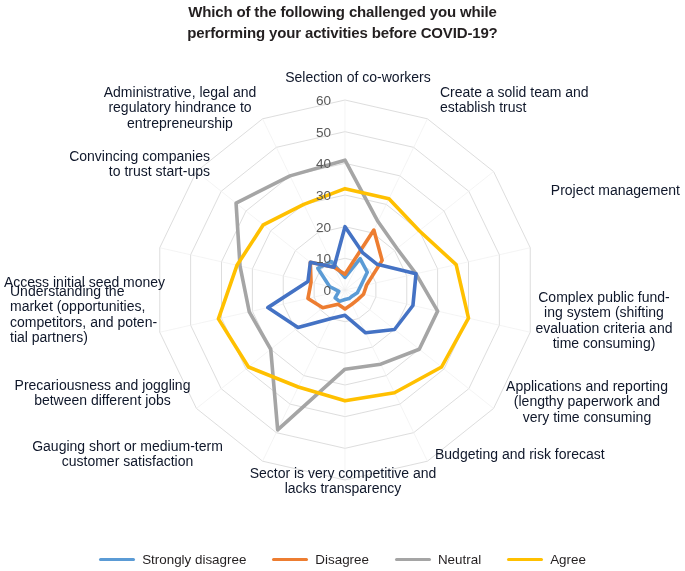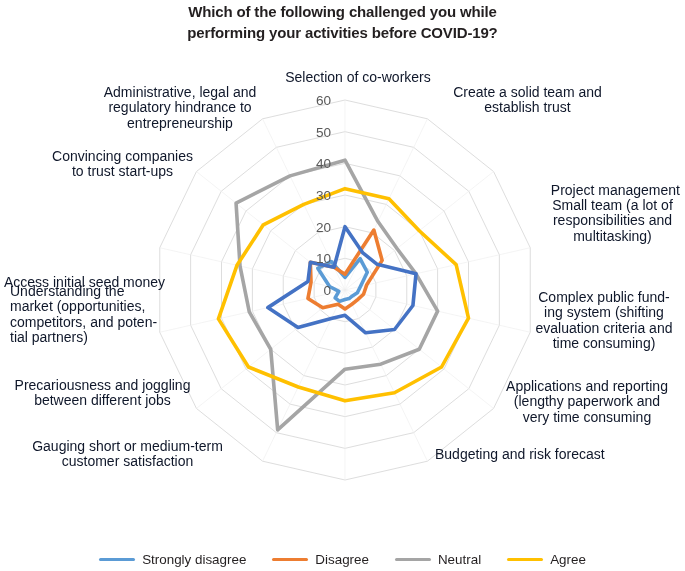--- a/index.html
+++ b/index.html
@@ -109,44 +109,43 @@
         <text x="331" y="105.0" text-anchor="end" font-family="&quot;Liberation Sans&quot;, sans-serif" font-size="13.6" fill="#595959">60</text>
         <text x="331" y="136.7" text-anchor="end" font-family="&quot;Liberation Sans&quot;, sans-serif" font-size="13.6" fill="#595959">50</text>
         <text x="331" y="168.3" text-anchor="end" font-family="&quot;Liberation Sans&quot;, sans-serif" font-size="13.6" fill="#595959">40</text>
         <text x="331" y="200.0" text-anchor="end" font-family="&quot;Liberation Sans&quot;, sans-serif" font-size="13.6" fill="#595959">30</text>
         <text x="331" y="231.7" text-anchor="end" font-family="&quot;Liberation Sans&quot;, sans-serif" font-size="13.6" fill="#595959">20</text>
         <text x="331" y="263.3" text-anchor="end" font-family="&quot;Liberation Sans&quot;, sans-serif" font-size="13.6" fill="#595959">10</text>
         <text x="331" y="295.0" text-anchor="end" font-family="&quot;Liberation Sans&quot;, sans-serif" font-size="13.6" fill="#595959">0</text>
       </g>
     </svg>
 <div class="axis-label" style="left: 278px; top: 70px; width: 160px; text-align: center;">Selection of co-workers</div>
-    <div class="axis-label" style="left: 440px; top: 85px; width: 175px; text-align: center;">Create a solid team and
+    <div class="axis-label" style="left: 440px; top: 85px; width: 175px; ">Create a solid team and
 establish trust</div>
     <div class="axis-label" style="left: 500px; top: 150px; width: 180px; text-align: right; margin-top: 33px;">Project management</div>
-    <div class="axis-label" style="left: 540px; top: 198px; width: 145px; text-align: center;">Small team (a lot of
-responsibilities and
-multitasking)</div>
     <div class="axis-label" style="left: 492px; top: 379px; width: 190px; text-align: center;">Applications and reporting
 (lengthy paperwork and
 very time consuming</div>
     <div class="axis-label" style="left: 525px; top: 290px; width: 158px; text-align: center;">Complex public fund-
 ing system (shifting
 evaluation criteria and
 time consuming)</div>
     <div class="axis-label" style="left: 435px; top: 447px; width: 190px; text-align: left;">Budgeting and risk forecast</div>
+    <div class="axis-label" style="left: 243px; top: 466px; width: 200px; text-align: center;">Sector is very competitive and
+lacks transparency</div>
     <div class="axis-label" style="left: 15px; top: 439px; width: 225px; text-align: center;">Gauging short or medium-term
 customer satisfaction</div>
     <div class="axis-label" style="left: 5px; top: 378px; width: 195px; text-align: center;">Precariousness and joggling
 between different jobs</div>
     <div class="axis-label" style="left: 10px; top: 284px; width: 160px; ">Understanding the
 market (opportunities,
 competitors, and poten-
 tial partners)</div>
     <div class="axis-label" style="left: 4px; top: 231px; width: 170px; text-align: left; margin-top: 44px;">Access initial seed money</div>
-    <div class="axis-label" style="left: 35px; top: 149px; width: 175px; text-align: center;">Convincing companies
+    <div class="axis-label" style="left: 35px; top: 149px; width: 175px; text-align: right;">Convincing companies
 to trust start-ups</div>
     <div class="axis-label" style="left: 95px; top: 85px; width: 170px; text-align: center;">Administrative, legal and
 regulatory hindrance to
 entrepreneurship</div>
   </div>
 
 <div id="legend">
     <div class="legend-item">
       <span class="legend-swatch" style="background: rgb(91, 155, 213);"></span>
       <span class="legend-text">Strongly disagree</span>

